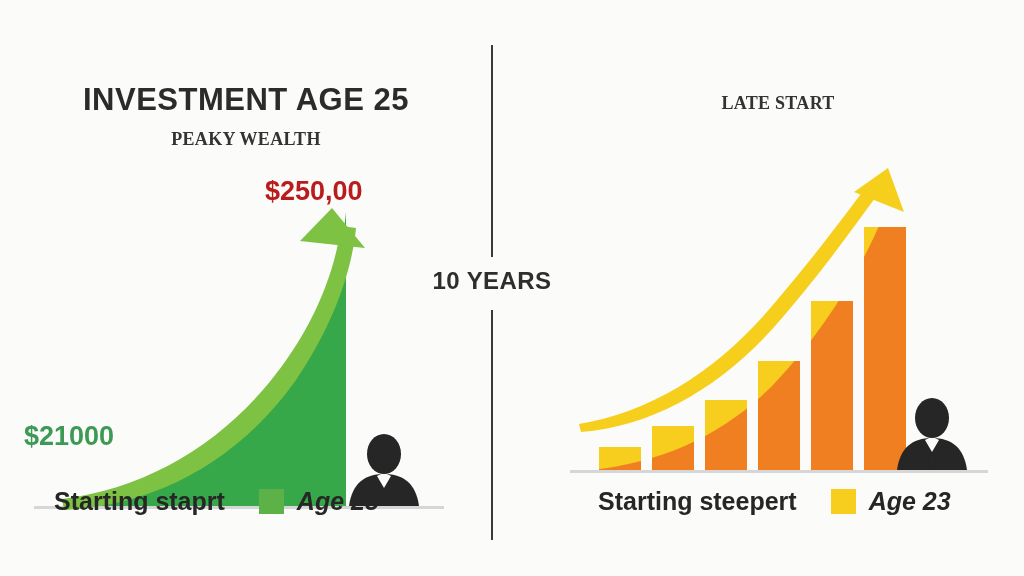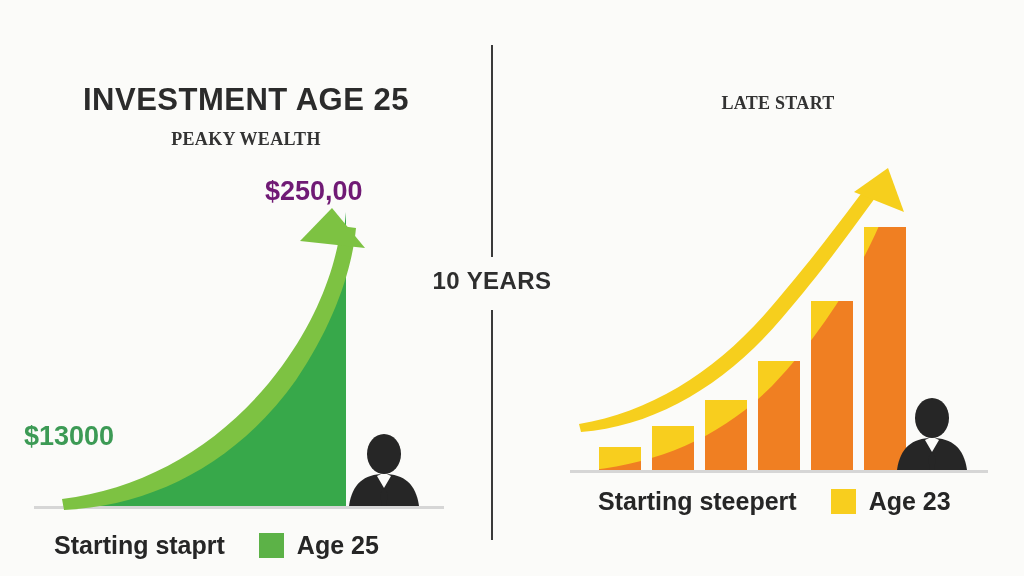--- a/index.html
+++ b/index.html
@@ -101,38 +101,39 @@
   }
 
   
   .legend {
     position: absolute;
     top: 487px;
     display: flex;
     align-items: center;
     white-space: nowrap;
   }
-  #legend-left  { left: 54px; margin-top: 44px; }
+  #legend-left  { left: 54px; }
   #legend-right { left: 598px; }
   .legend-caption {
     font-size: 25px;
     font-weight: bold;
     color: #262626;
   }
   .legend-swatch {
     width: 25px;
     height: 25px;
     margin-left: 34px;
     margin-right: 13px;
     display: inline-block;
   }
   .legend-series {
     font-size: 25px;
     font-weight: bold;
     color: #262626;
+    font-style: italic;
   }
 </style>
 </head>
 <body>
 
 <div id="infographic" style="background: rgb(251, 251, 249);">
 
   <div class="panel" id="panel-left">
 
     <div class="panel-title">INVESTMENT AGE 25</div>
@@ -157,22 +158,22 @@
         <ellipse cx="384" cy="418" rx="17" ry="20" fill="#262626"></ellipse>
         <path d="M 384 438
                  C 364 438 352 448 349 470
                  L 419 470
                  C 416 448 404 438 384 438 Z" fill="#262626"></path>
         <path d="M 377 440 L 384 452 L 391 440 L 387 438 L 381 438 Z" fill="#fbfbf9"></path>
         <path d="M 384 452 L 388 458 L 386 470 L 382 470 L 380 458 Z" fill="#262626"></path>
       </g>
     </svg>
 
-    <div class="value-label" id="left-peak-value" style="color: #701a75;">$250,00</div>
-    <div class="value-label" id="left-start-value" style="color: rgb(60, 154, 85);">$13000</div>
+    <div class="value-label" id="left-peak-value" style="color: #b91c1c;">$250,00</div>
+    <div class="value-label" id="left-start-value" style="color: rgb(60, 154, 85);">$21000</div>
   </div>
 
   <div class="panel" id="panel-right">
 
     <div class="panel-subtitle">LATE START</div>
 
     <svg class="chart-svg" viewBox="0 0 492 576">
 
       <rect x="38" y="470" width="418" height="3" fill="#d6d6d6"></rect>
 

